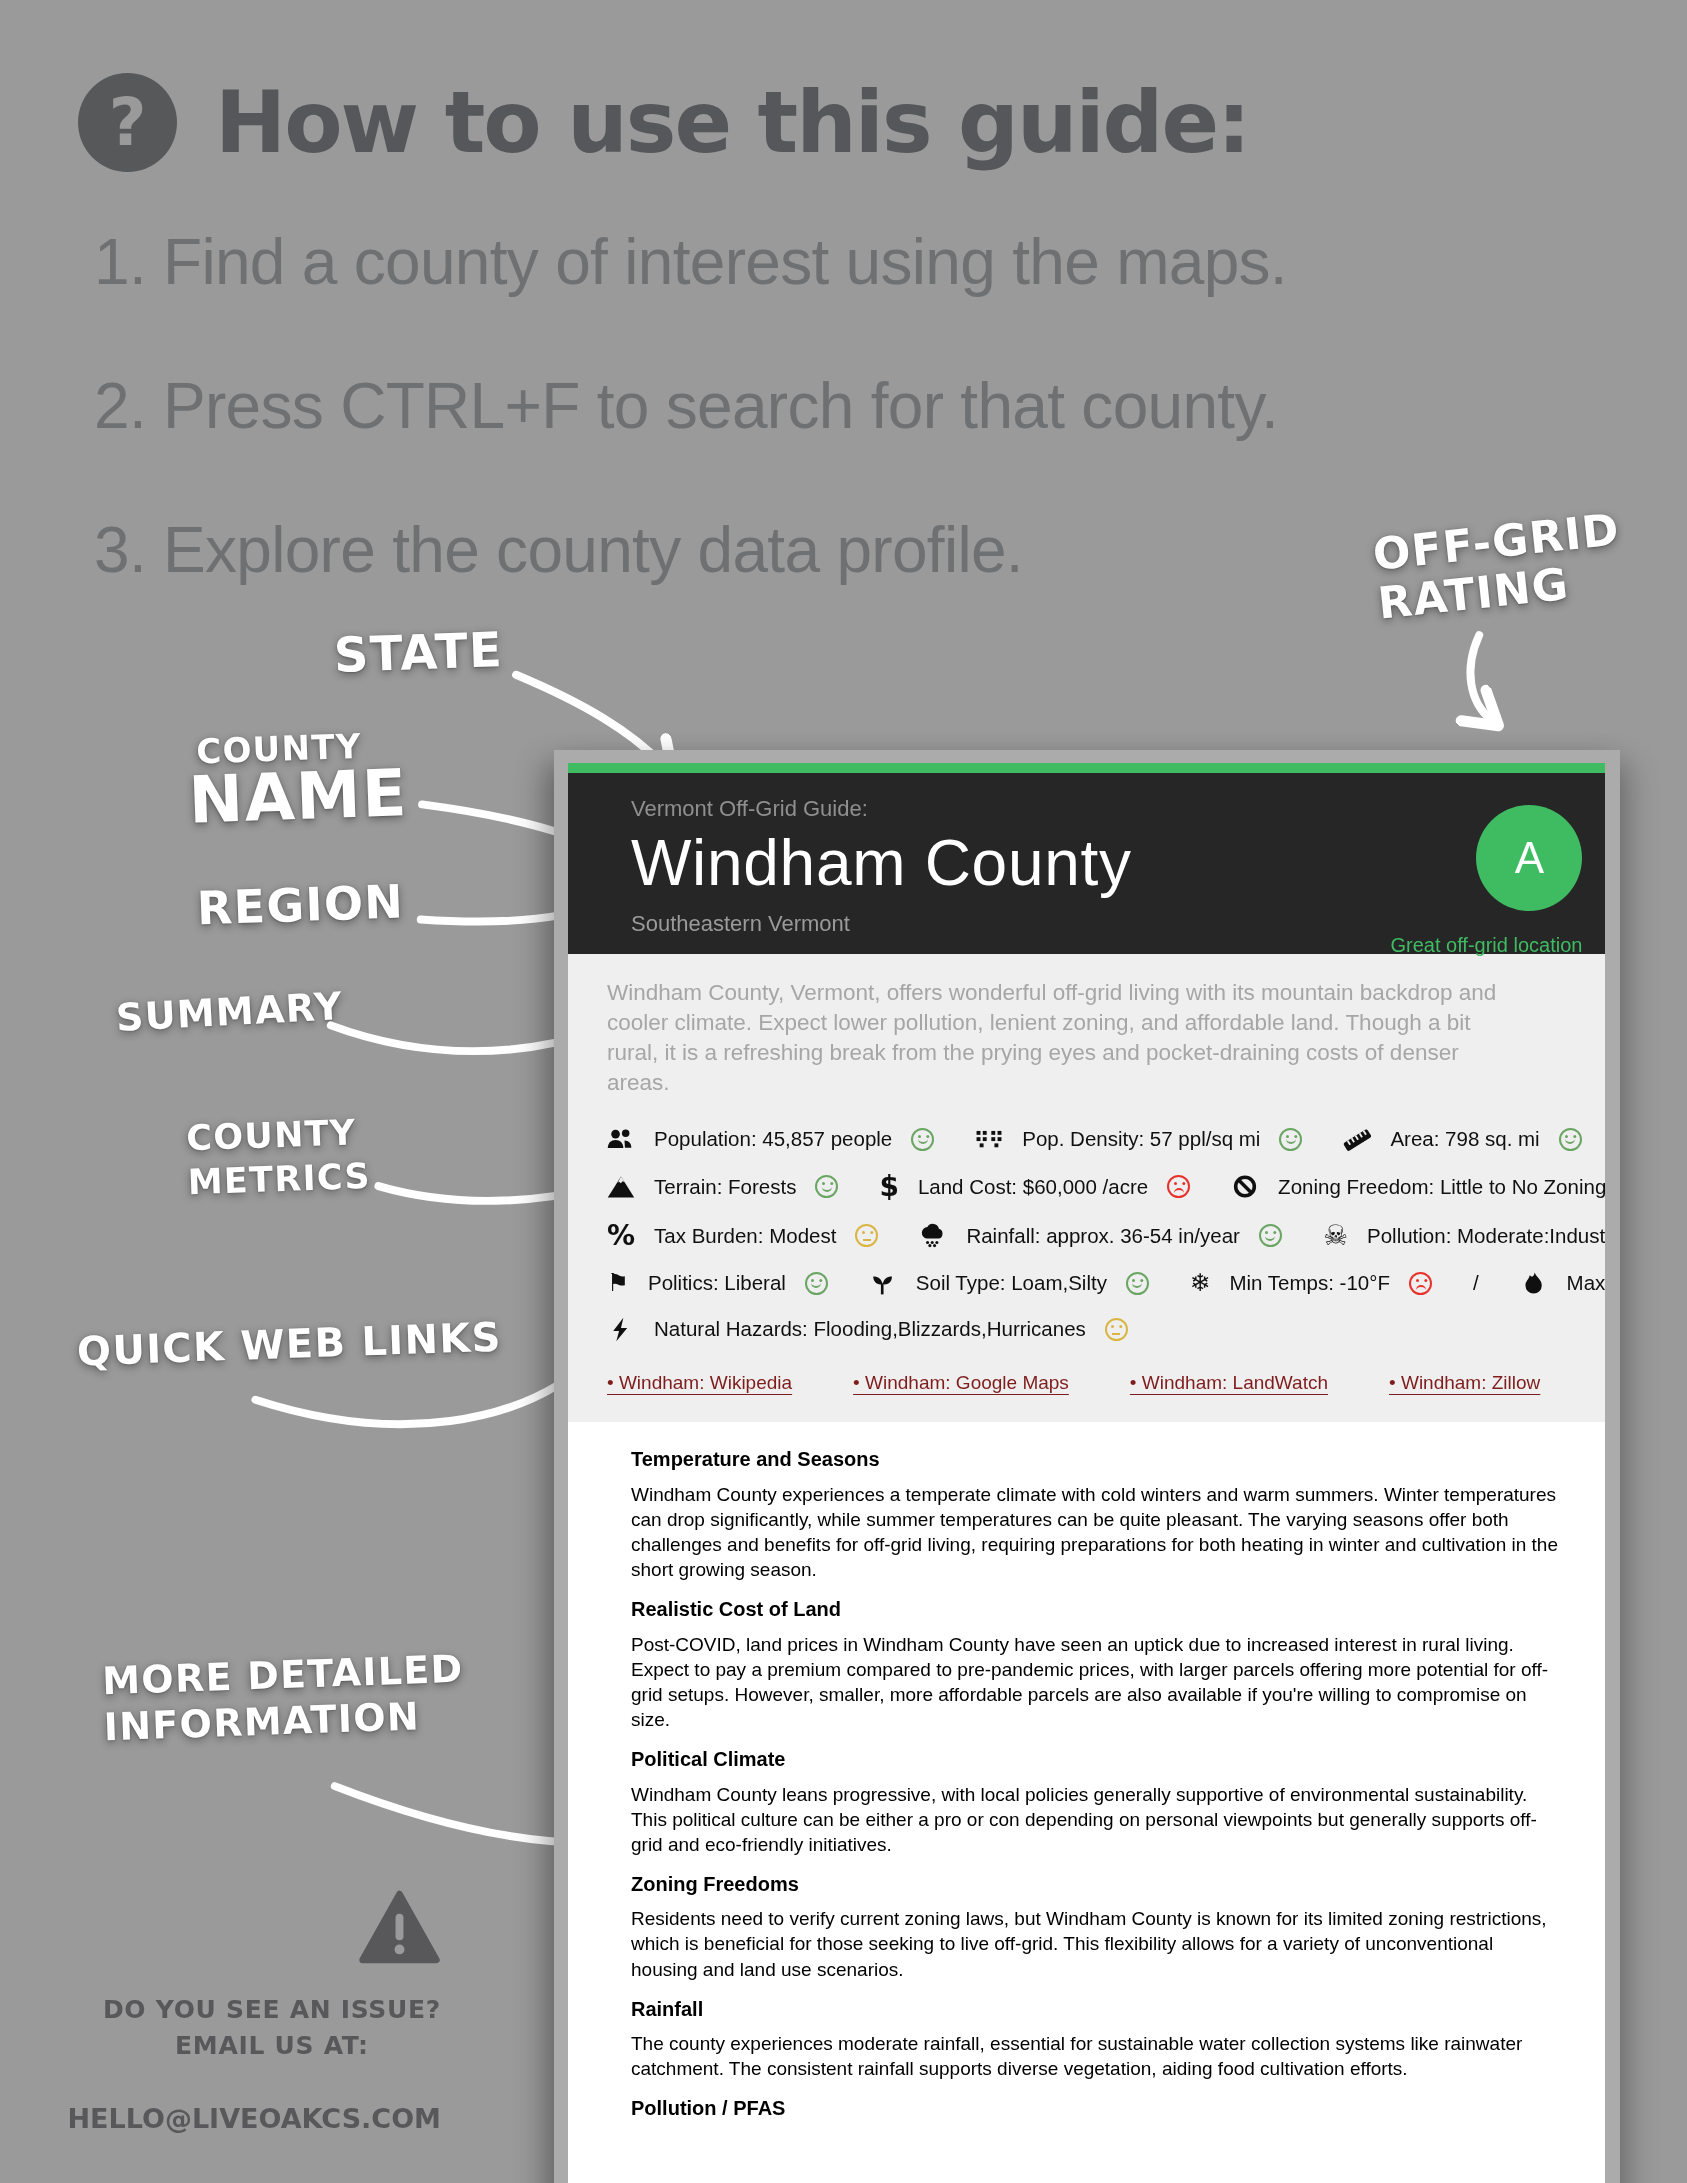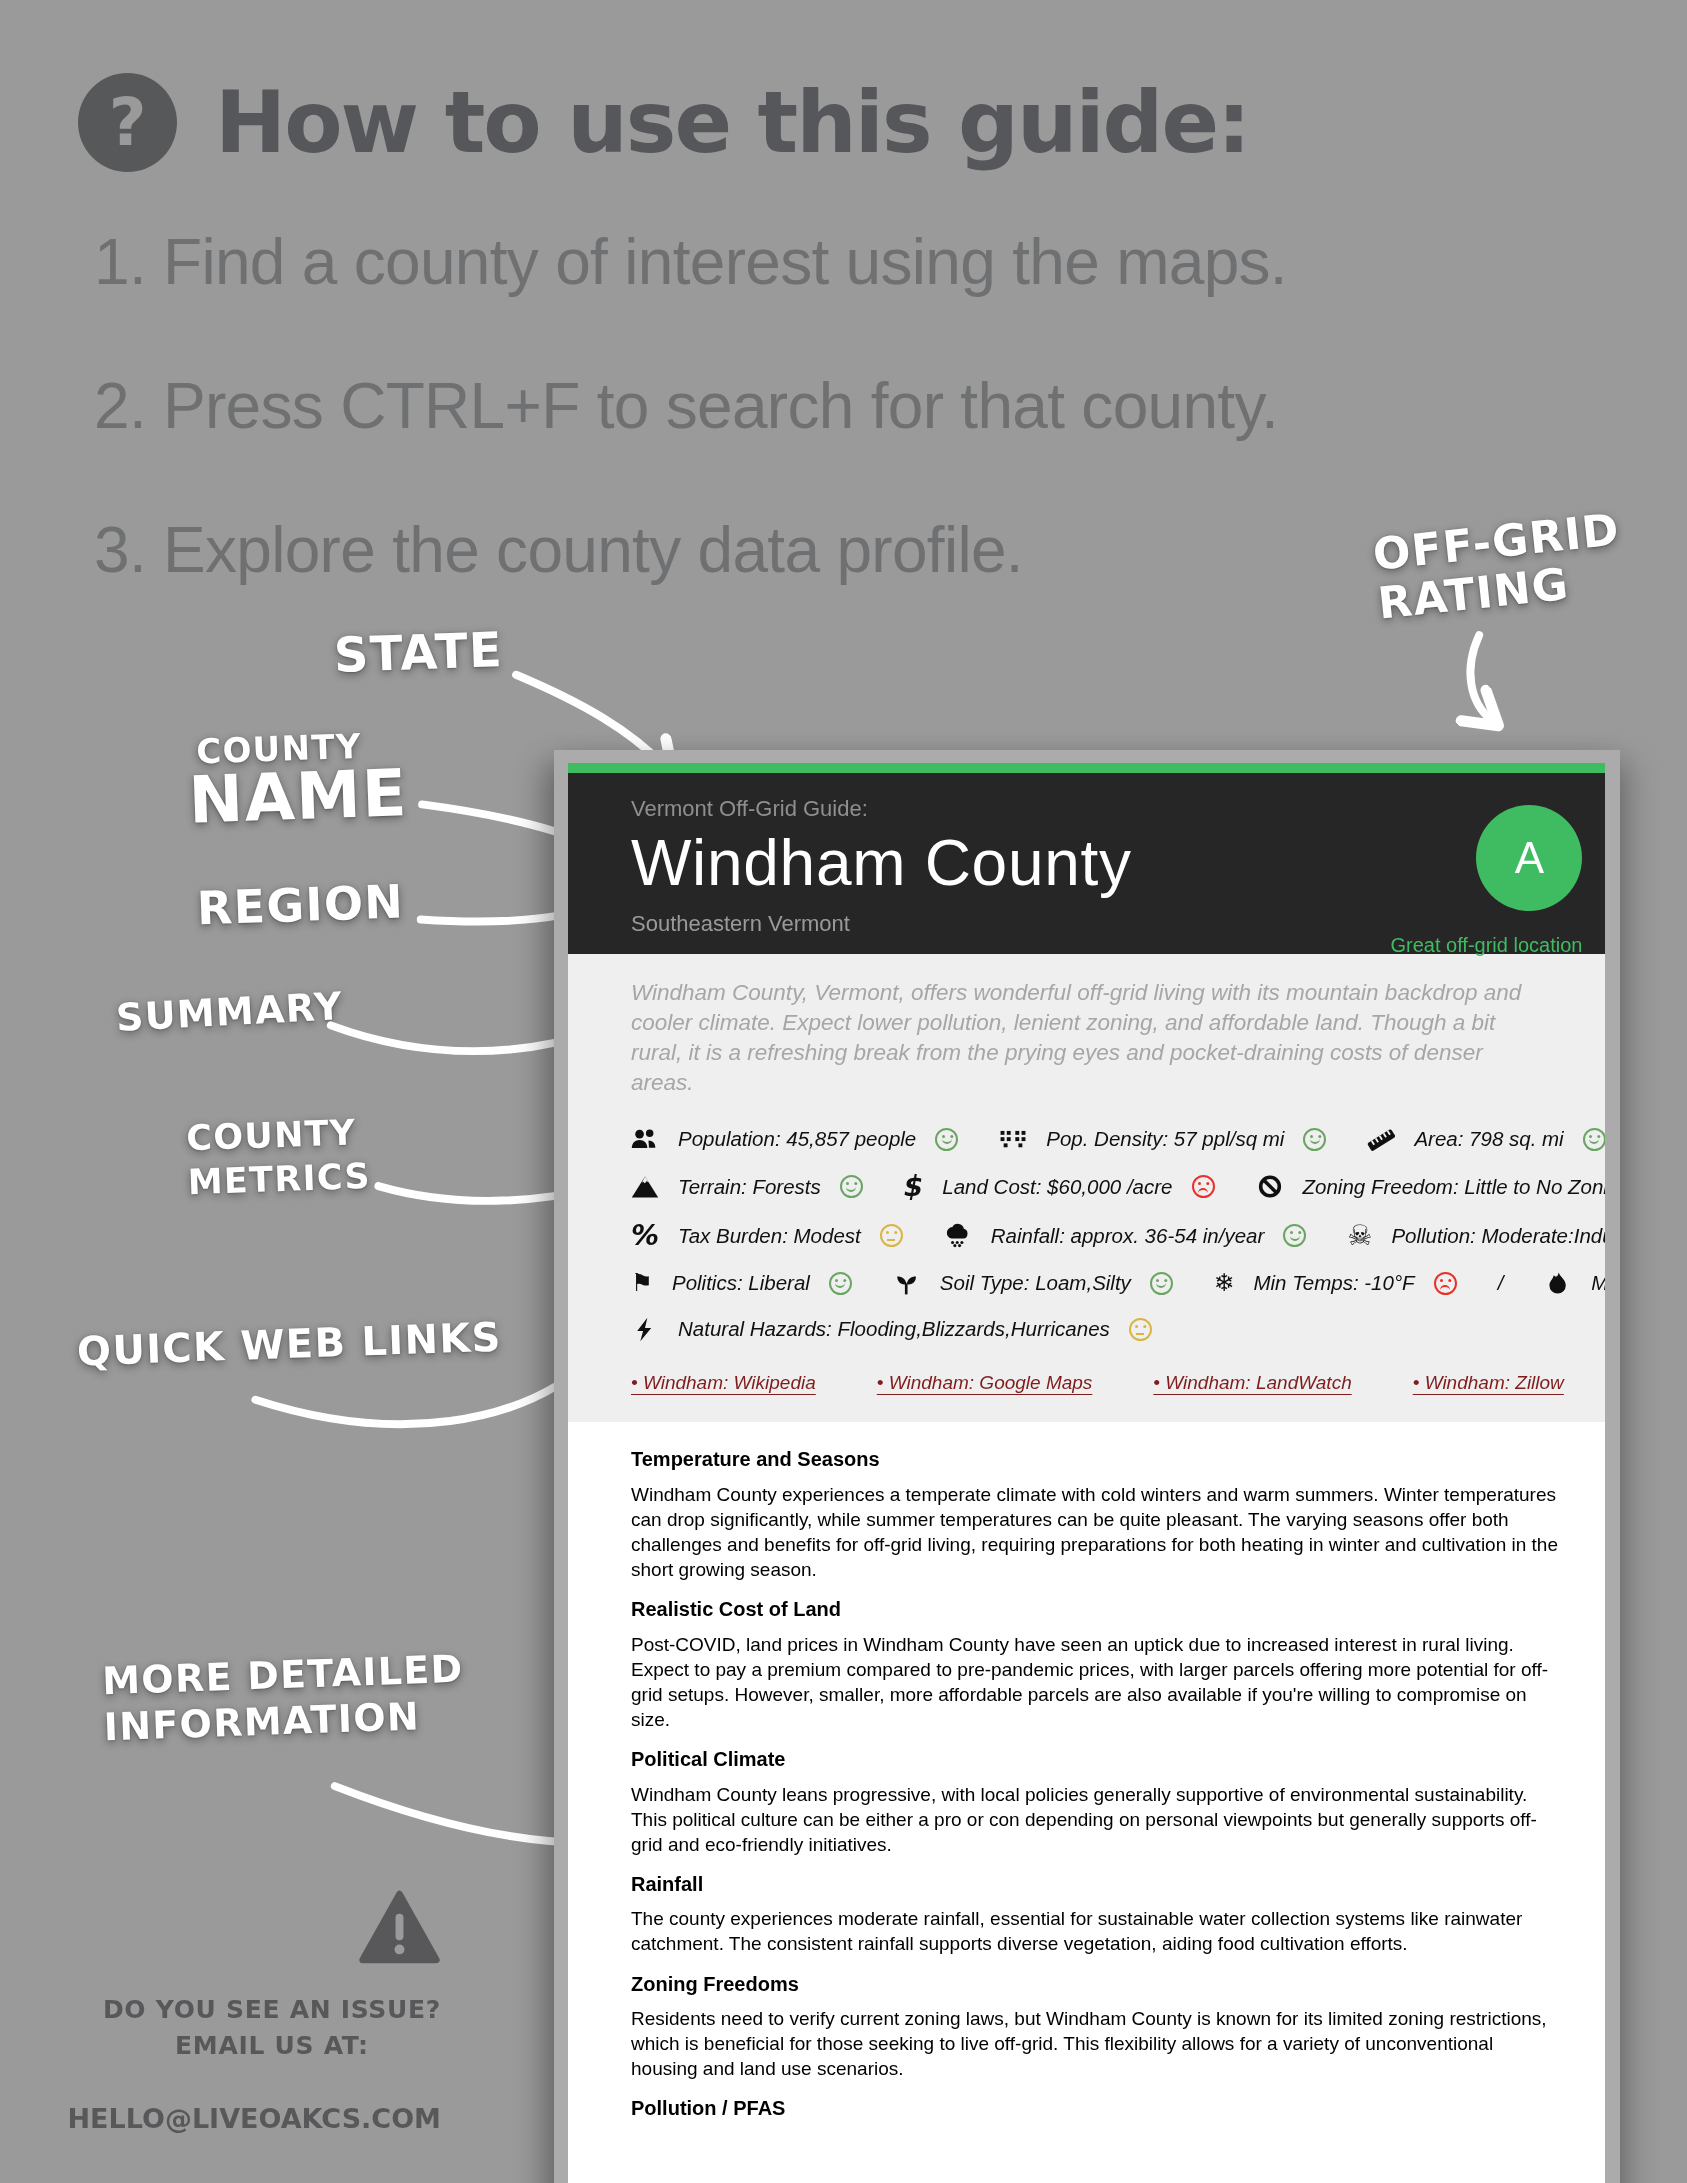--- a/index.html
+++ b/index.html
@@ -40,21 +40,21 @@
   .card-inner{width:100%;height:100%;background:#fff;display:flex;flex-direction:column;overflow:hidden;}
   .accent{height:10px;background:#3fbc62;flex:0 0 auto;}
   .chead{background:#262626;padding:22.5px 40px 17px 63px;position:relative;flex:0 0 auto;}
   .kicker{color:#8f8f8f;font-size:22px;}
   .ctitle{color:#fff;font-size:64px;font-weight:400;letter-spacing:0.7px;margin-top:9.3px;line-height:1;}
   .cregion{color:#9a9a9a;font-size:22px;margin-top:16px;}
   .rating{position:absolute;right:23px;top:32px;display:flex;flex-direction:column;align-items:flex-end;}
   .rcircle{width:106px;height:106px;border-radius:50%;background:#3fbc62;color:#fff;
            display:flex;align-items:center;justify-content:center;font-size:44px;}
   .rcaption{margin-top:22.5px;color:#3fbc62;font-size:20px;}
-  .cgray{background:#efefef;padding:24px 46px 0 63px;flex:0 0 auto;font-style:italic;}
+  .cgray{background:#efefef;padding:24px 46px 0 39px;flex:0 0 auto;}
   .summary{margin:0;color:#a6a6a6;font-size:22.5px;line-height:1.33;max-width:920px;}
   .metrics{margin-top:29px;}
   .mrow{display:flex;align-items:center;gap:41px;margin-bottom:21px;font-size:20.5px;color:#101010;white-space:nowrap;}
   .mi{display:flex;align-items:center;gap:19px;}
   .micon{width:28px;height:25px;fill:#101010;flex:0 0 auto;}
   .ticon{font-family:"DejaVu Sans",sans-serif;font-size:24.5px;font-weight:bold;line-height:1;color:#101010;}
   .ticon.big{font-size:28px;}
   .msep{font-size:20.5px;color:#101010;}
   .face{width:23px;height:23px;box-sizing:border-box;border:2px solid currentColor;border-radius:50%;
         position:relative;flex:0 0 auto;display:inline-block;}
@@ -302,26 +302,26 @@
         </div>
         <div class="sec">
           <h3>Realistic Cost of Land</h3>
           <p>Post-COVID, land prices in Windham County have seen an uptick due to increased interest in rural living. Expect to pay a premium compared to pre-pandemic prices, with larger parcels offering more potential for off-grid setups. However, smaller, more affordable parcels are also available if you're willing to compromise on size.</p>
         </div>
         <div class="sec">
           <h3>Political Climate</h3>
           <p>Windham County leans progressive, with local policies generally supportive of environmental sustainability. This political culture can be either a pro or con depending on personal viewpoints but generally supports off-grid and eco-friendly initiatives.</p>
         </div>
         <div class="sec">
+          <h3>Zoning Freedoms</h3>
+          <p>Residents need to verify current zoning laws, but Windham County is known for its limited zoning restrictions, which is beneficial for those seeking to live off-grid. This flexibility allows for a variety of unconventional housing and land use scenarios.</p>
+        </div>
+        <div class="sec">
           <h3>Rainfall</h3>
           <p>The county experiences moderate rainfall, essential for sustainable water collection systems like rainwater catchment. The consistent rainfall supports diverse vegetation, aiding food cultivation efforts.</p>
-        </div>
-        <div class="sec">
-          <h3>Zoning Freedoms</h3>
-          <p>Residents need to verify current zoning laws, but Windham County is known for its limited zoning restrictions, which is beneficial for those seeking to live off-grid. This flexibility allows for a variety of unconventional housing and land use scenarios.</p>
         </div>
         <div class="sec">
           <h3>Pollution / PFAS</h3>
 
         </div>
 
       </div>
     </div>
   </div>
 

